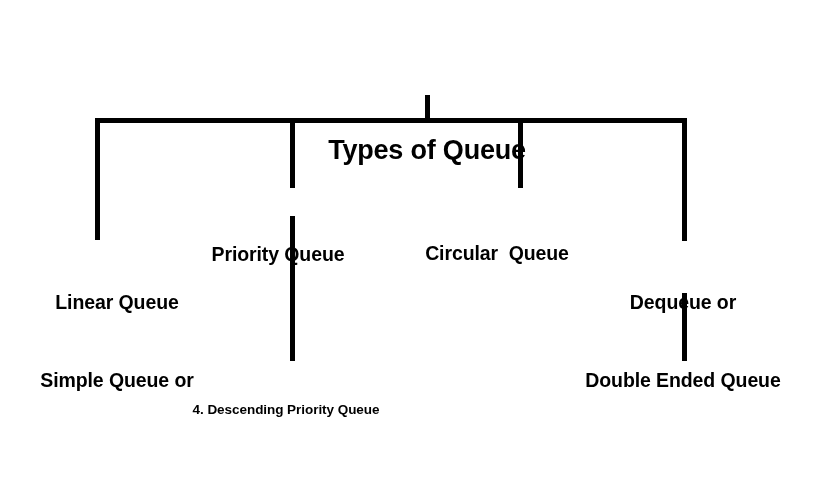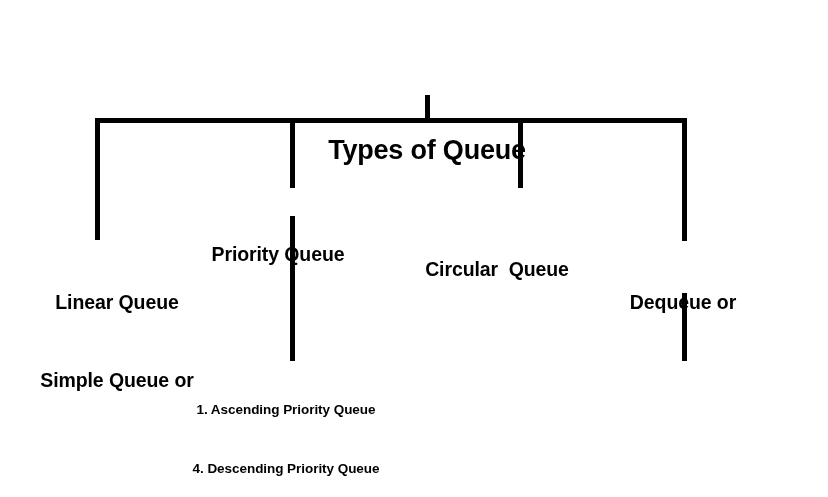--- a/index.html
+++ b/index.html
@@ -81,30 +81,30 @@
     <span class="txt-line">Linear Queue</span>
     <span class="txt-line">Simple Queue or</span>
   </div>
 
   <div class="line-v" style="left: 290px; top: 118px; height: 70px;"></div>
   <div class="node node-level1" style="left: 178px; top: 191px; width: 200px;">
     <span class="txt-line">Priority Queue</span>
   </div>
   <div class="line-v" style="left: 290px; top: 216px; height: 145px;"></div>
   <div class="node node-sublist" style="left: 166px; top: 361px; width: 240px;">
-    <span class="sub-line">1. Ascending Priority Queue</span>
     <span class="sub-line">4. Descending Priority Queue</span>
   </div>
 
   <div class="line-v" style="left: 518px; top: 118px; height: 70px;"></div>
-  <div class="node node-level1" style="left: 397px; top: 206px; width: 200px;">
+  <div class="node node-level1" style="left: 397px; top: 190px; width: 200px;">
     <span class="txt-line">Circular  Queue</span>
   </div>
 
   <div class="line-v" style="left: 682px; top: 118px; height: 123px;"></div>
   <div class="node node-level1" style="left: 563px; top: 239px; width: 240px;">
     <span class="txt-line">Dequeue or</span>
+    <span class="txt-line">Double Ended Queue</span>
   </div>
   <div class="line-v" style="left: 682px; top: 293px; height: 68px;"></div>
   <div class="node node-sublist" style="left: 571px; top: 361px; width: 240px;">
   </div>
 
 </div>
 
 </body></html>

